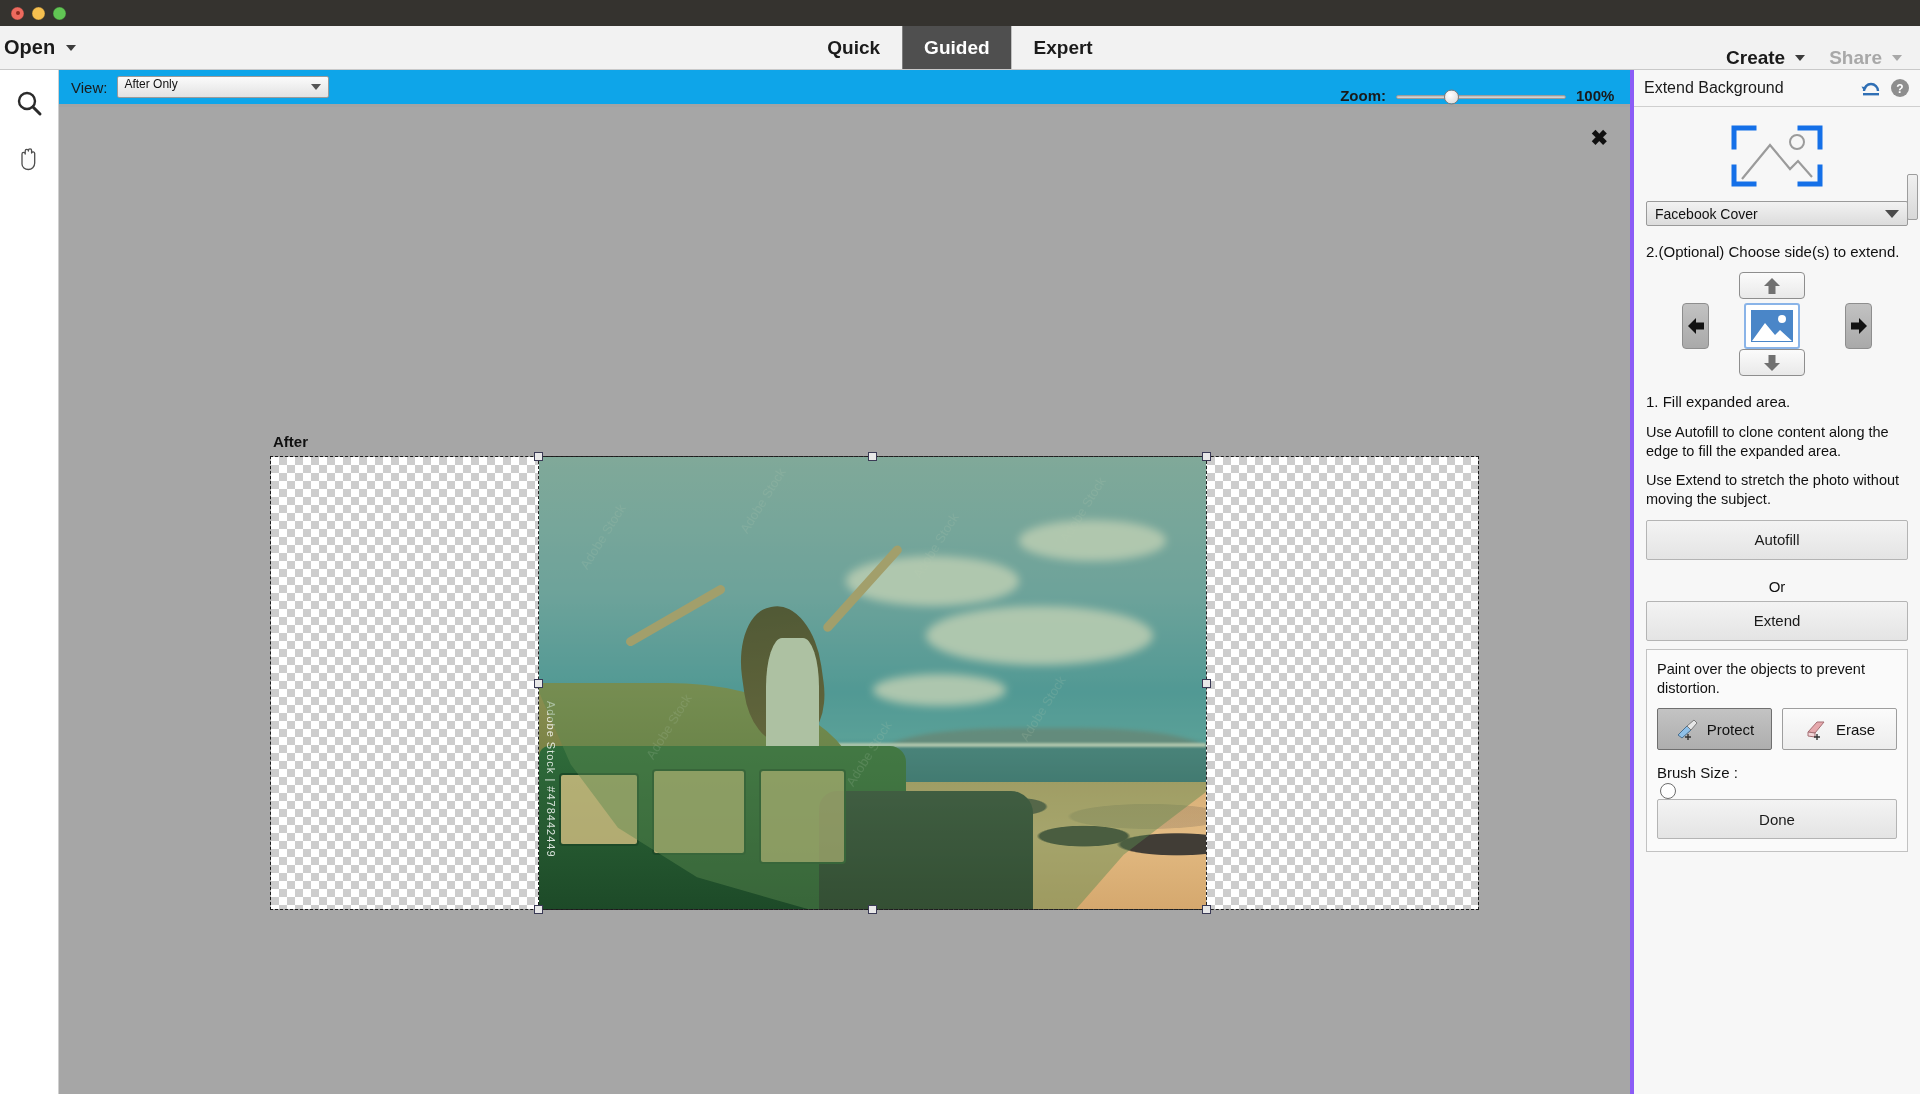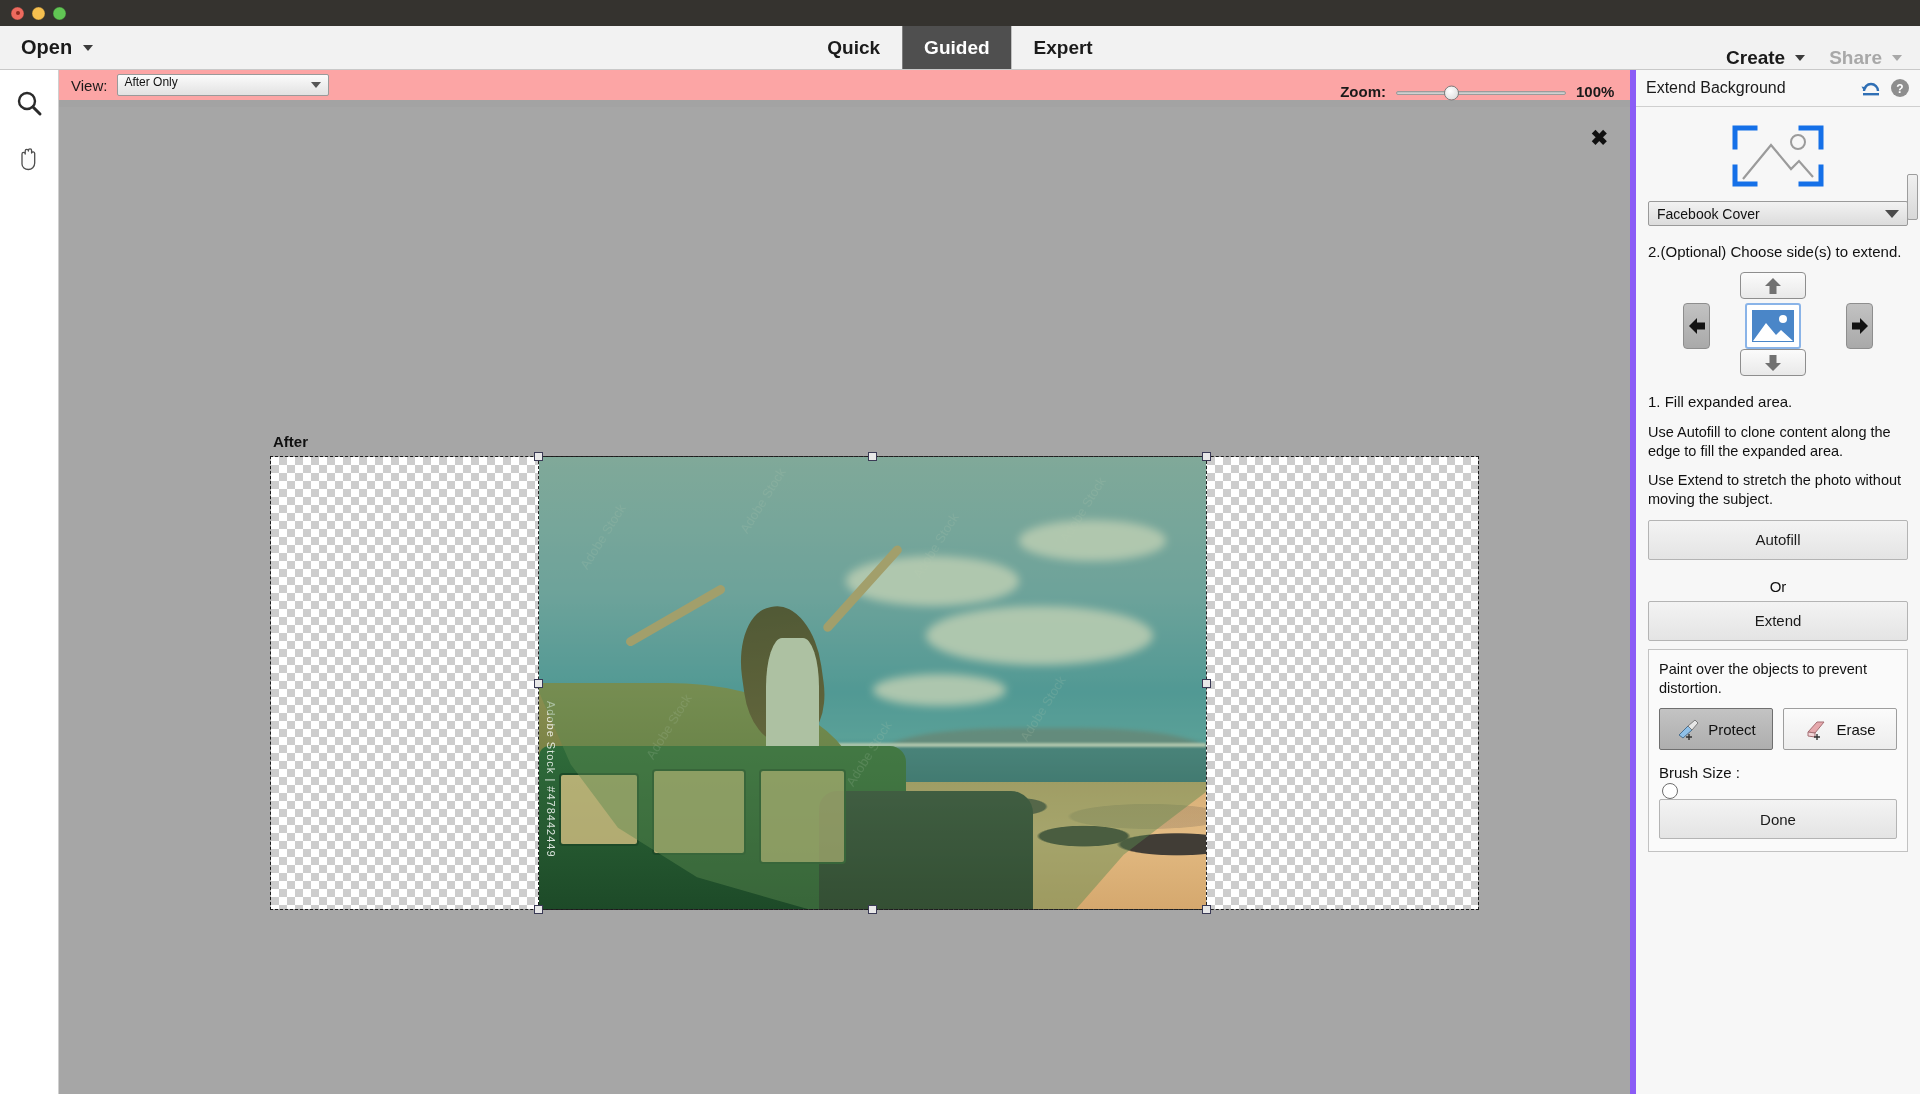--- a/index.html
+++ b/index.html
@@ -21,21 +21,21 @@
   .dot.green{ background:#61c554; box-shadow: inset 0 0 0 0.5px rgba(0,0,0,.25); }
   .dot.red::after{ content:''; display:block; width:4px;height:4px;border-radius:50%;
     background:#8d2b20; margin:4.5px auto; }
 
   
   .menubar {
     height:44px; background:#f2f2f2; border-bottom:1px solid #c9c9c9;
     display:flex; align-items:stretch; position:relative;
   }
   .open-btn {
-    display:flex; align-items:center; gap:11px; padding:0 21px;
+    display:flex; align-items:center; gap:11px; padding:0 4px;
     font-size:20px; font-weight:bold; color:#1a1a1a; cursor:default;
   }
   .caret-dn {
     width:0;height:0;border-left:5px solid transparent;border-right:5px solid transparent;
     border-top:6px solid #3c3c3c;
   }
   .caret-dn.light { border-top-color:#a8a8a8; }
   .tabs {
     position:absolute; left:50%; transform:translateX(-50%);
     top:0; bottom:0; display:flex; align-items:stretch;
@@ -58,21 +58,21 @@
   .toolstrip {
     width:59px; background:#ffffff; border-right:1px solid #cfcfcf;
     display:flex; flex-direction:column; align-items:center; padding-top:14px; gap:14px;
     flex:0 0 59px;
   }
   .tool { width:44px; height:40px; display:flex; align-items:center; justify-content:center; cursor:default;}
 
   
   .middle { flex:1 1 auto; display:flex; flex-direction:column; min-width:0; }
   .optionbar {
-    height:37px; background:#fca5a5; border-bottom:7px solid #a3a3a3;
+    height:37px; background:#0ea5e9; border-bottom:3px solid #a3a3a3;
     display:flex; align-items:center; padding:0 12px; gap:10px; position:relative;
   }
   .lbl { font-size:15px; color:#1a1a1a; }
   .select {
     width:212px; height:22px; background:linear-gradient(#fbfbfb,#e2e2e2);
     border:1px solid #9a9a9a; border-radius:2px; display:flex; 
     padding:0 6px; font-size:12px; color:#111; position:relative; cursor:default;
   }
   .select .sel-caret {
     position:absolute; right:7px; top:50%; transform:translateY(-50%);
@@ -202,21 +202,21 @@
   
   .marquee { position:absolute; left:268px; top:0; width:667px; height:452px;
     outline:1px dashed #222; pointer-events:none; }
   .handle {
     position:absolute; width:9px; height:9px; background:#e8e8e8;
     border:1px solid #3a3a55;
   }
 
   
   .panel {
-    width:290px; flex:0 0 290px; background:#f7f7f7; border-left:6px solid #8b5cf6;
+    width:290px; flex:0 0 290px; background:#f7f7f7; border-left:4px solid #8b5cf6;
     display:flex; flex-direction:column; position:relative;
   }
   .panel-head {
     height:37px; display:flex; align-items:center; padding:0 10px;
     border-bottom:1px solid #cfcfcf; background:#f7f7f7; gap:8px;
   }
   .panel-title { font-size:16px; color:#1a1a1a; flex:1; }
   .panel-scroll {
     flex:1 1 auto; overflow:hidden; padding:10px 12px 0 12px; position:relative;
   }

